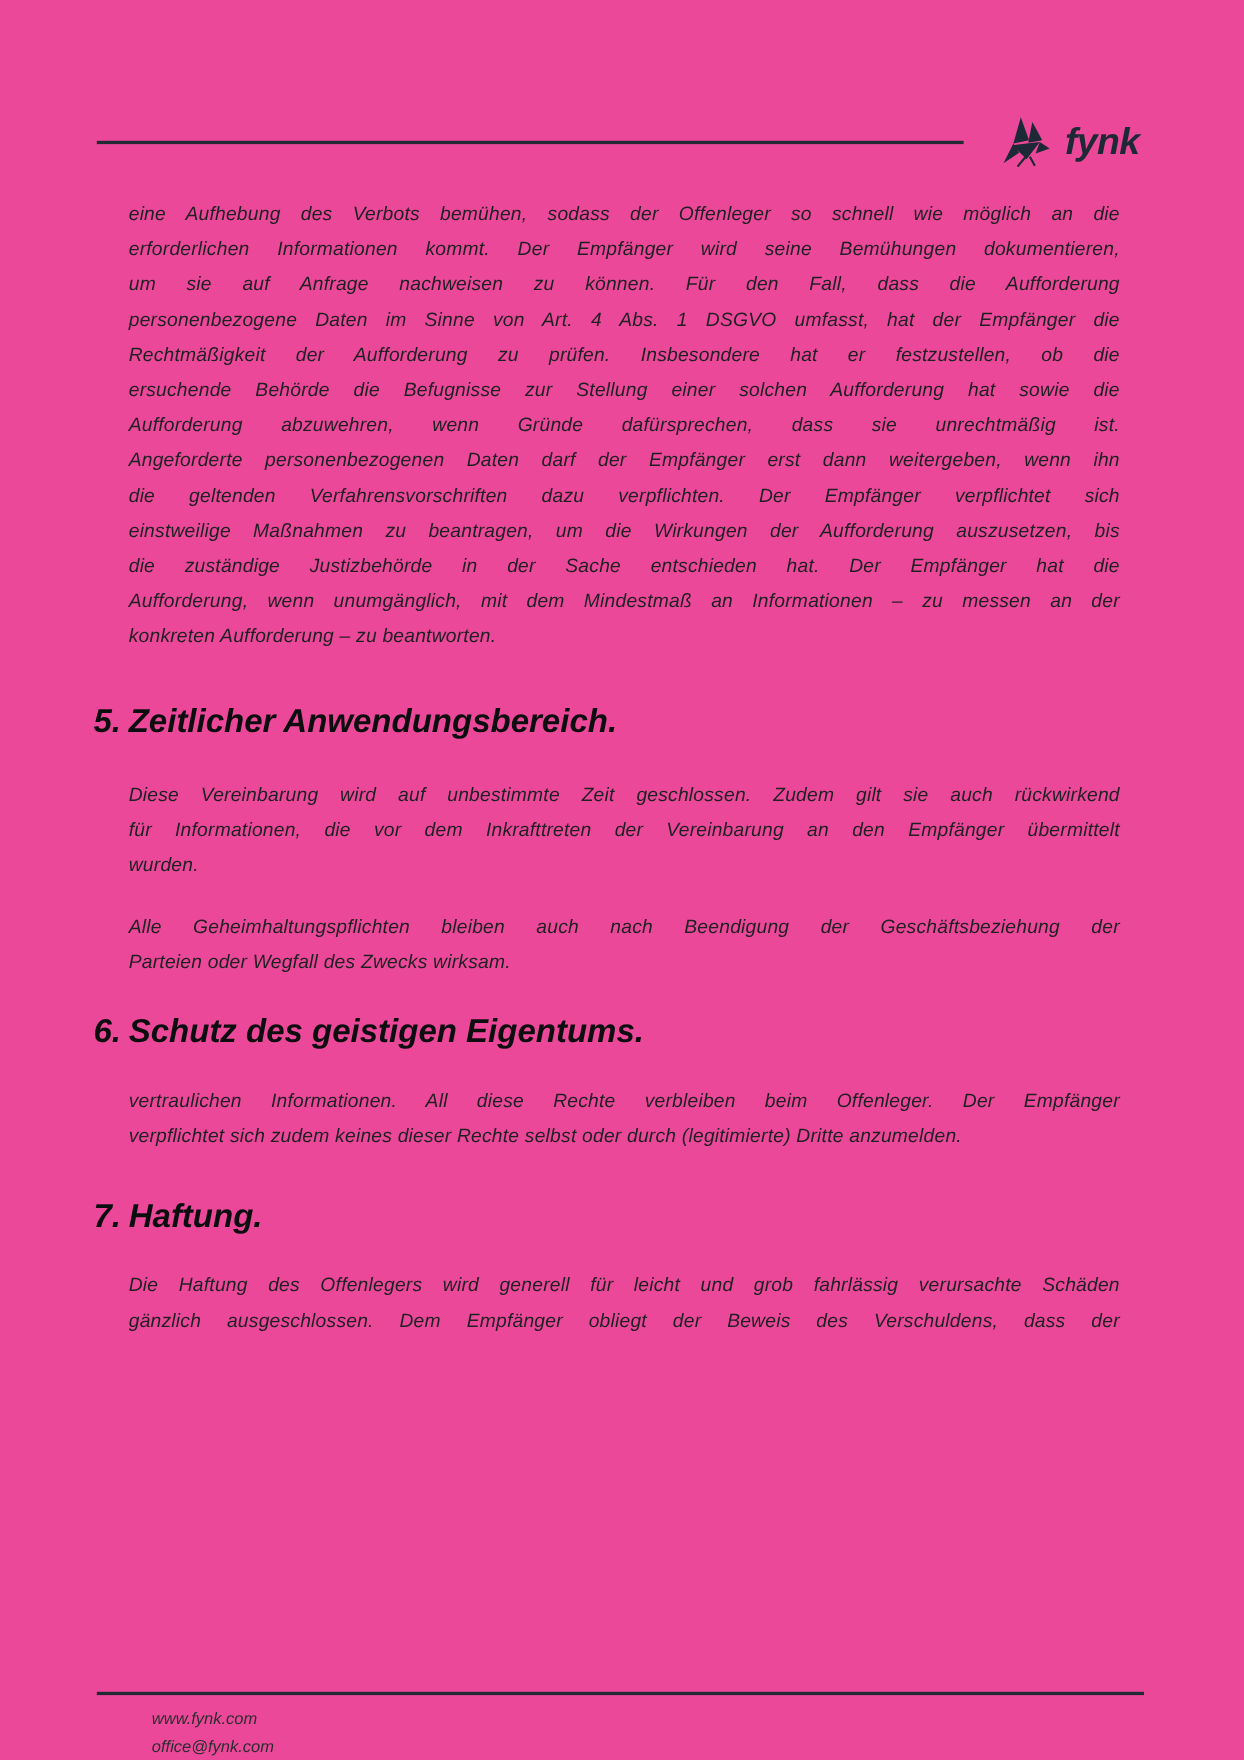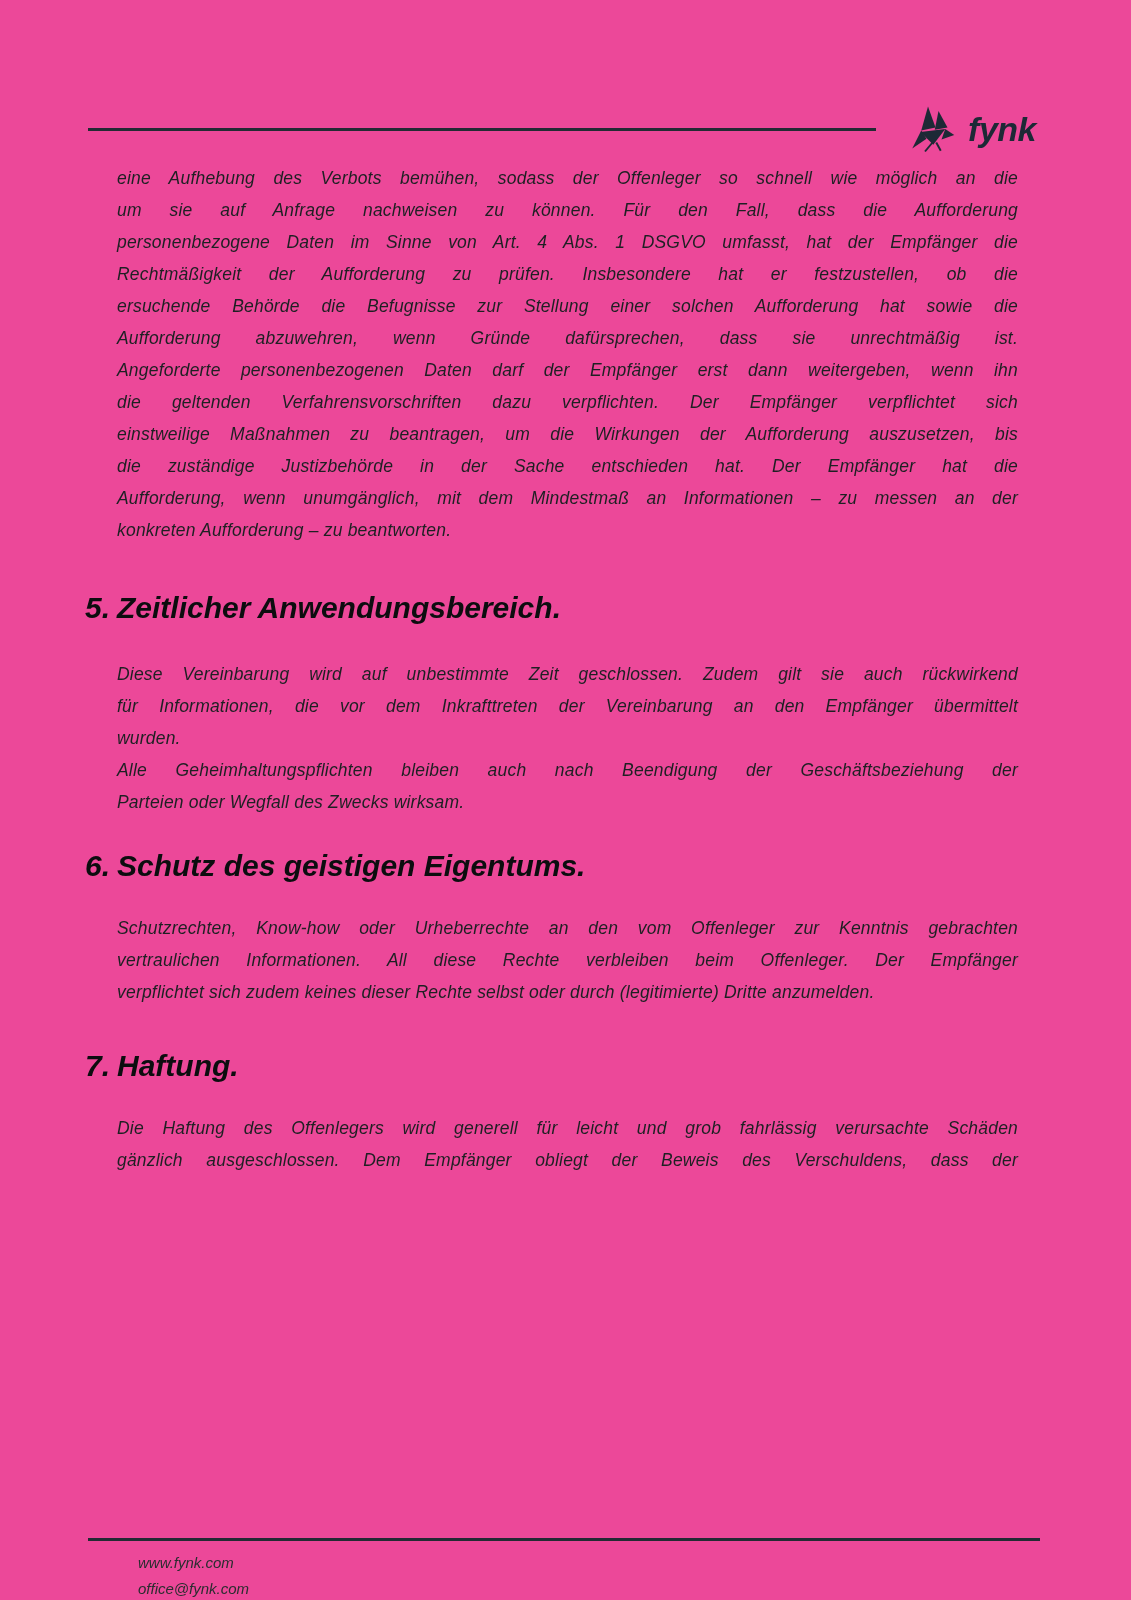--- a/index.html
+++ b/index.html
@@ -71,24 +71,24 @@
     font-weight:bold;
     font-size:30px;
     line-height:36px;
     color:var(--heading);
     letter-spacing:0;
   }
   .heading .num{flex:0 0 32px; width:32px;}
 
   .mt-h5{margin-top:44px;}
   .mb-h {margin-bottom:32px;}
-  .mt-p2{}
+  .mt-p2{margin-top:24px;}
   .mt-h6{margin-top:30px; margin-bottom:28px;}
   .mt-h7{margin-top:40px; margin-bottom:28px;}
-  .mt-pa{margin-top:0;}
+  .mt-pa{margin-top:16px;}
 
   
   .footer{
     position:absolute;
     left:88px; right:91px; top:1538px;
   }
   .footer-rule{
     height:3px;
     background:var(--rule);
   }
@@ -124,20 +124,21 @@
         </svg>
       </span>
       <span class="wordmark">fynk</span>
     </div>
   </div>
 
   <div class="content">
 
     <div class="para mt-pa">
         <div class="line">eine Aufhebung des Verbots bemühen, sodass der Offenleger so schnell wie möglich an die</div>
+        <div class="line">erforderlichen Informationen kommt. Der Empfänger wird seine Bemühungen dokumentieren,</div>
         <div class="line">um sie auf Anfrage nachweisen zu können. Für den Fall, dass die Aufforderung</div>
         <div class="line">personenbezogene Daten im Sinne von Art. 4 Abs. 1 DSGVO umfasst, hat der Empfänger die</div>
         <div class="line">Rechtmäßigkeit der Aufforderung zu prüfen. Insbesondere hat er festzustellen, ob die</div>
         <div class="line">ersuchende Behörde die Befugnisse zur Stellung einer solchen Aufforderung hat sowie die</div>
         <div class="line">Aufforderung abzuwehren, wenn Gründe dafürsprechen, dass sie unrechtmäßig ist.</div>
         <div class="line">Angeforderte personenbezogenen Daten darf der Empfänger erst dann weitergeben, wenn ihn</div>
         <div class="line">die geltenden Verfahrensvorschriften dazu verpflichten. Der Empfänger verpflichtet sich</div>
         <div class="line">einstweilige Maßnahmen zu beantragen, um die Wirkungen der Aufforderung auszusetzen, bis</div>
         <div class="line">die zuständige Justizbehörde in der Sache entschieden hat. Der Empfänger hat die</div>
         <div class="line">Aufforderung, wenn unumgänglich, mit dem Mindestmaß an Informationen – zu messen an der</div>
@@ -156,21 +157,20 @@
     <div class="para mt-p2">
         <div class="line">Alle Geheimhaltungspflichten bleiben auch nach Beendigung der Geschäftsbeziehung der</div>
         <div class="line last">Parteien oder Wegfall des Zwecks wirksam.</div>
       </div>
 
     <div class="heading mt-h6">
       <span class="num">6.</span>
       <span>Schutz des geistigen Eigentums.</span>
     </div>
     <div class="para">
-        <div class="line">Schutzrechten, Know-how oder Urheberrechte an den vom Offenleger zur Kenntnis gebrachten</div>
         <div class="line">vertraulichen Informationen. All diese Rechte verbleiben beim Offenleger. Der Empfänger</div>
         <div class="line last">verpflichtet sich zudem keines dieser Rechte selbst oder durch (legitimierte) Dritte anzumelden.</div>
       </div>
 
     <div class="heading mt-h7">
       <span class="num">7.</span>
       <span>Haftung.</span>
     </div>
     <div class="para mt-p2">
         <div class="line">Die Haftung des Offenlegers wird generell für leicht und grob fahrlässig verursachte Schäden</div>

